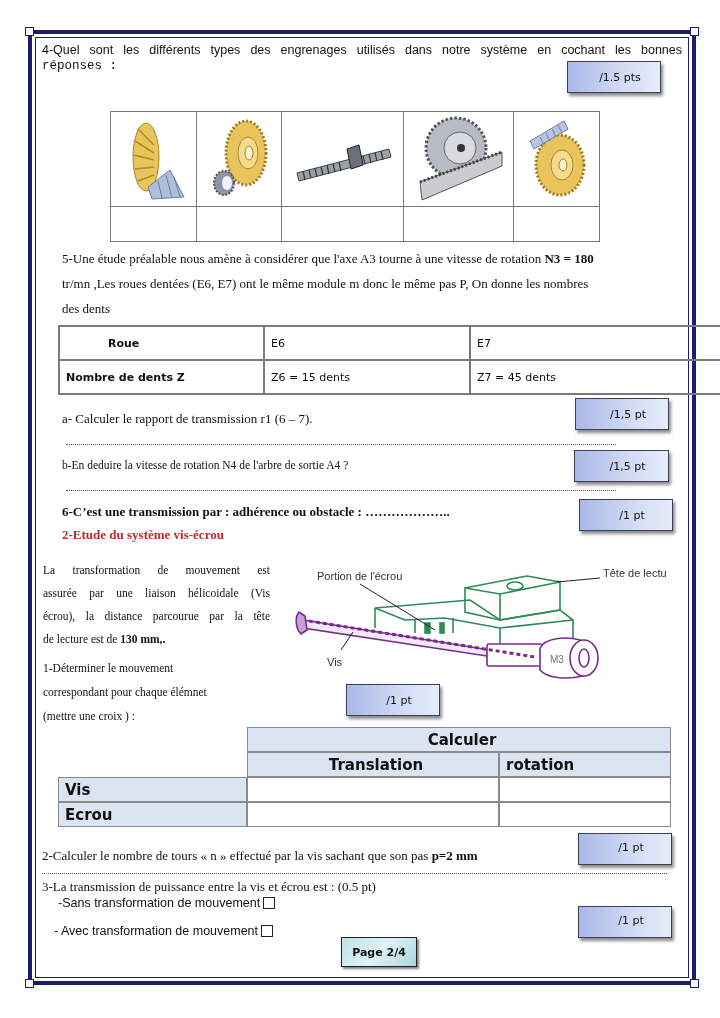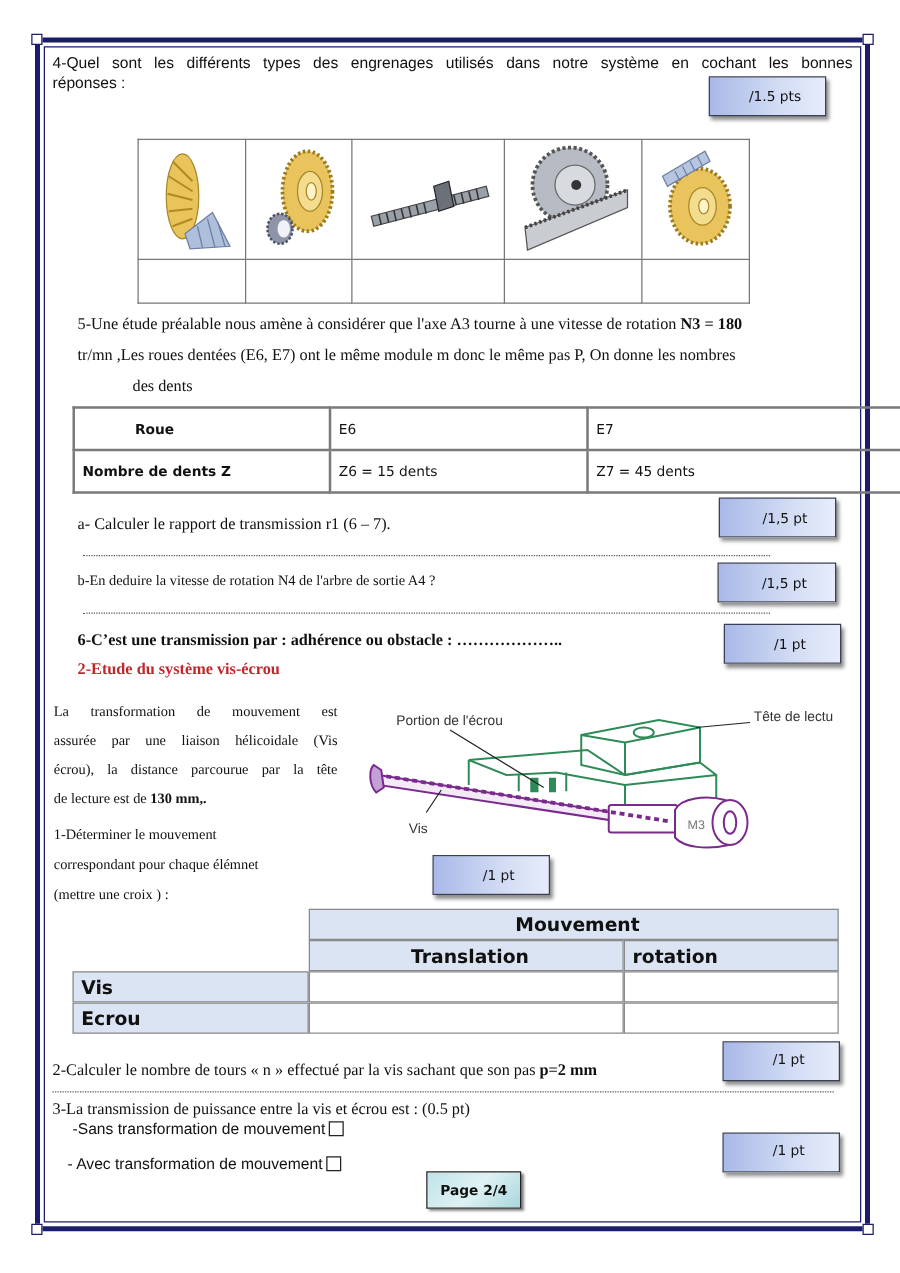--- a/index.html
+++ b/index.html
@@ -53,21 +53,21 @@
 <body>
 
 <div class="frame">
   <div class="corner c-tl"></div>
   <div class="corner c-tr"></div>
   <div class="corner c-bl"></div>
   <div class="corner c-br"></div>
 </div>
 
 <div class="abs sans" style="left:42px; top:43px; width:640px; font-size:12.5px; text-align:justify; text-align-last:justify;">4-Quel sont  les différents types des engrenages utilisés dans notre  système en cochant les bonnes</div>
-<div class="abs sans" style="left:42px; top:59px; font-size:12.5px;">réponses :</div>
+<div class="abs sans" style="left:42px; top:59px; font-size:12.5px;font-family:Liberation Mono, monospace;">réponses :</div>
 <div class="pts" style="left:567px; top:61px; width:94px;">/1.5 pts</div>
 
 <table class="gear-table">
   <tbody>
       <tr class="img-row">
     <td>
       <svg width="70" height="85" viewBox="0 0 70 85">
         <ellipse cx="28" cy="42" rx="13" ry="34" fill="#e8c45a" stroke="#a8862a"></ellipse>
         <g stroke="#b08a20" stroke-width="1.5">
           <line x1="20" y1="14" x2="36" y2="30"></line>
@@ -143,21 +143,21 @@
     <td></td>
     <td></td>
   </tr>
 </tbody>
   </table>
 
 <div class="abs" style="left:62px; top:251px; width:610px; font-size:13px;">
   <span>5-Une étude préalable nous amène à considérer que l'axe A3 tourne à une vitesse de rotation </span><b>N3 = 180</b>
 </div>
 <div class="abs" style="left:62px; top:276px; font-size:13px;">tr/mn ,Les roues dentées (E6, E7) ont le même module m donc le même pas P, On donne les nombres</div>
-<div class="abs" style="left:62px; top:301px; font-size:13px;margin-left:44px;">des dents</div>
+<div class="abs" style="left:62px; top:301px; font-size:13px;">des dents</div>
 
 <table class="dents-table">
   <tbody>
       <tr>
     <td style="width:205px; padding-left:48px; font-weight:bold;">Roue</td>
     <td style="width:206px;">E6</td>
     <td>E7</td>
   </tr>
   <tr>
     <td style="font-weight:bold;">Nombre de dents Z</td>
@@ -228,21 +228,21 @@
   <text x="22" y="20" font-family="Liberation Sans, sans-serif" font-size="11" fill="#333">Portion de l'écrou</text>
   <text x="308" y="17" font-family="Liberation Sans, sans-serif" font-size="11" fill="#333">Tête de lectu</text>
   <text x="32" y="106" font-family="Liberation Sans, sans-serif" font-size="11" fill="#333">Vis</text>
   <text x="255" y="103" font-family="Liberation Sans, sans-serif" font-size="10" fill="#777">M3</text>
 </svg>
 
 <table class="mvt-table">
   <tbody>
       <tr>
     <td class="blank" style="width:189px;"></td>
-    <td class="hdr" colspan="2" style="text-align:center;">Mouvement</td>
+    <td class="hdr" colspan="2" style="text-align:center;">Calculer</td>
   </tr>
   <tr>
     <td class="blank"></td>
     <td class="hdr" style="width:252px;text-align:center;">Translation</td>
     <td class="hdr">rotation</td>
   </tr>
   <tr>
     <td class="hdr">Vis</td>
     <td></td>
     <td></td>

